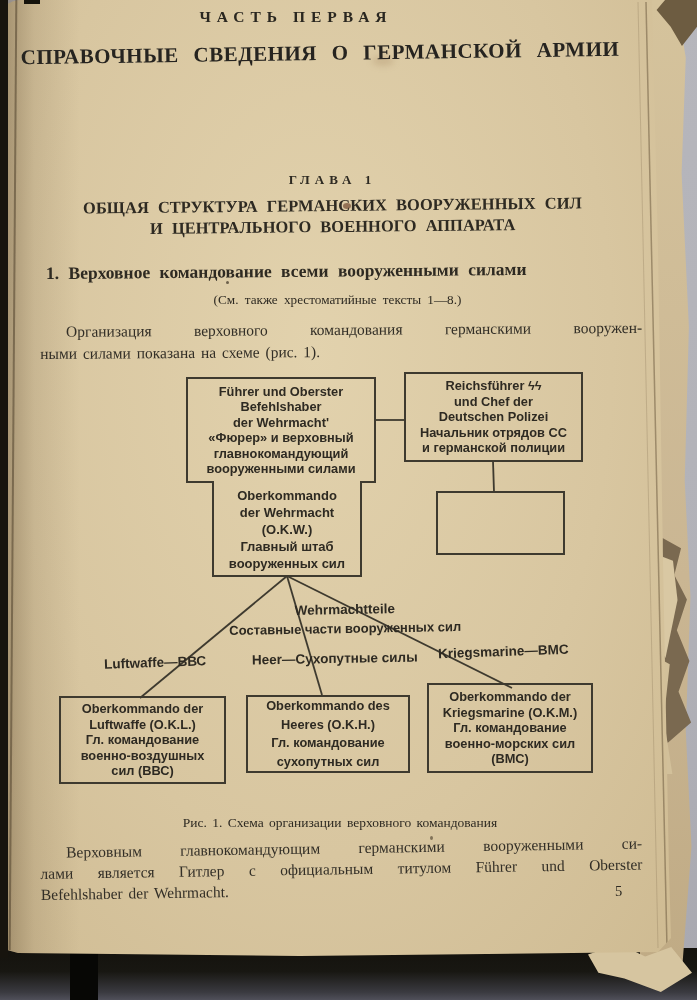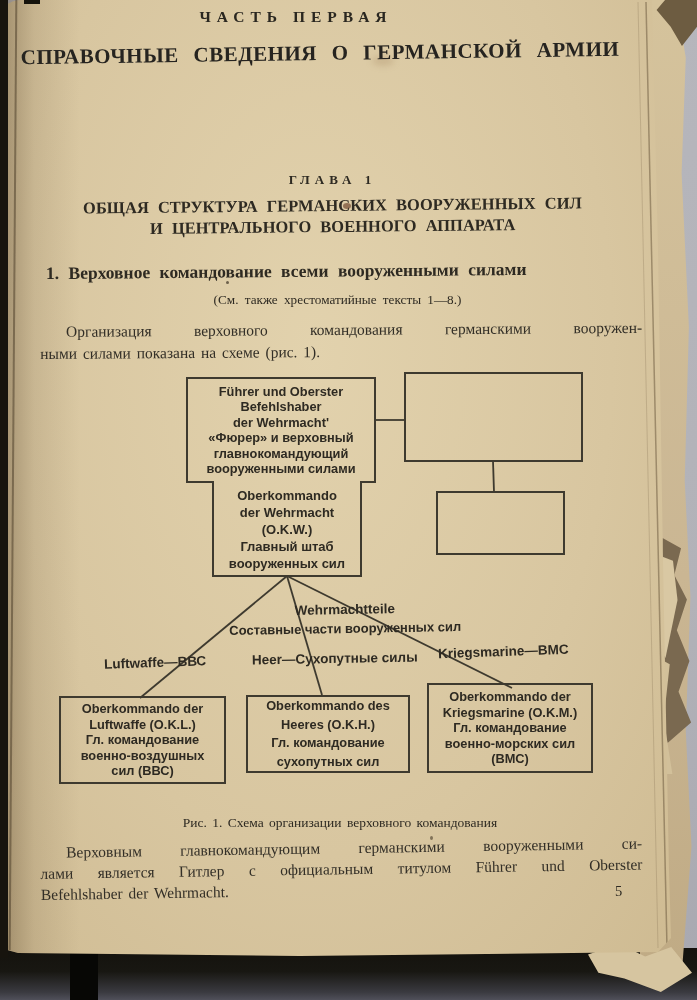--- a/index.html
+++ b/index.html
@@ -125,20 +125,27 @@
   </div>
 
   <div class="box-text" style="left:215px;top:484px;width:144px;height:90px;font-size:13px;line-height:17px;">
     <div>Oberkommando</div>
     <div>der Wehrmacht</div>
     <div>(O.K.W.)</div>
     <div>Главный штаб</div>
     <div>вооруженных сил</div>
   </div>
 
+  <div class="box-text" style="left:407px;top:375px;width:173px;height:84px;">
+    <div>Reichsführer ϟϟ</div>
+    <div>und Chef der</div>
+    <div>Deutschen Polizei</div>
+    <div>Начальник отрядов СС</div>
+    <div>и германской полиции</div>
+  </div>
 
 
   <div class="dlabel" style="left:180px;top:600px;width:330px;text-align:center;line-height:19px;transform:rotate(-1deg);">
     <div>Wehrmachtteile</div>
     <div style="font-size:13px;">Составные части вооруженных сил</div>
   </div>
 
   <div class="dlabel" style="left:104px;top:655px;transform:rotate(-2deg);">Luftwaffe—ВВС</div>
   <div class="dlabel" style="left:252px;top:651px;transform:rotate(-1deg);">Heer—Сухопутные силы</div>
   <div class="dlabel" style="left:438px;top:644px;transform:rotate(-2deg);">Kriegsmarine—ВМС</div>

